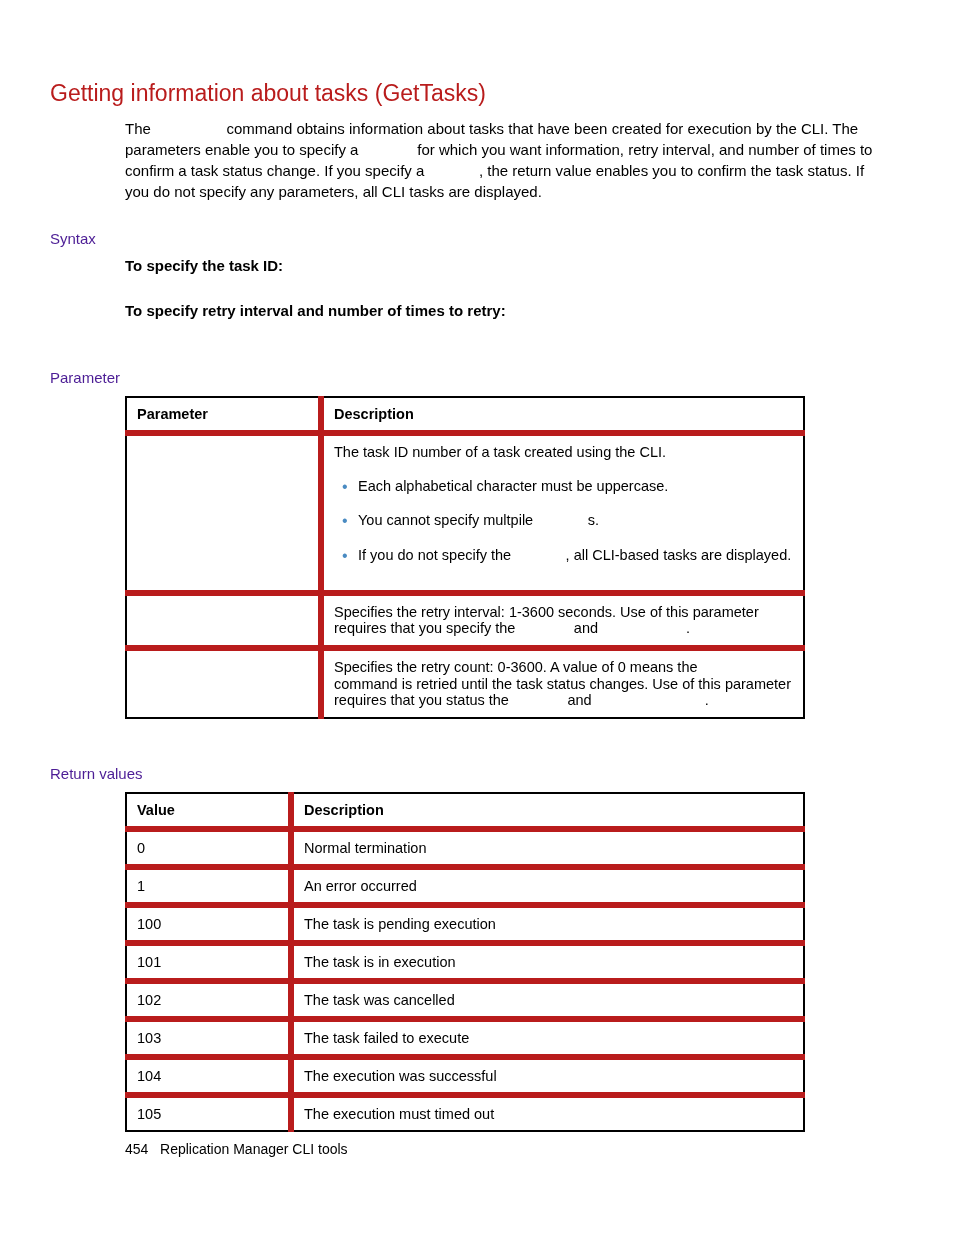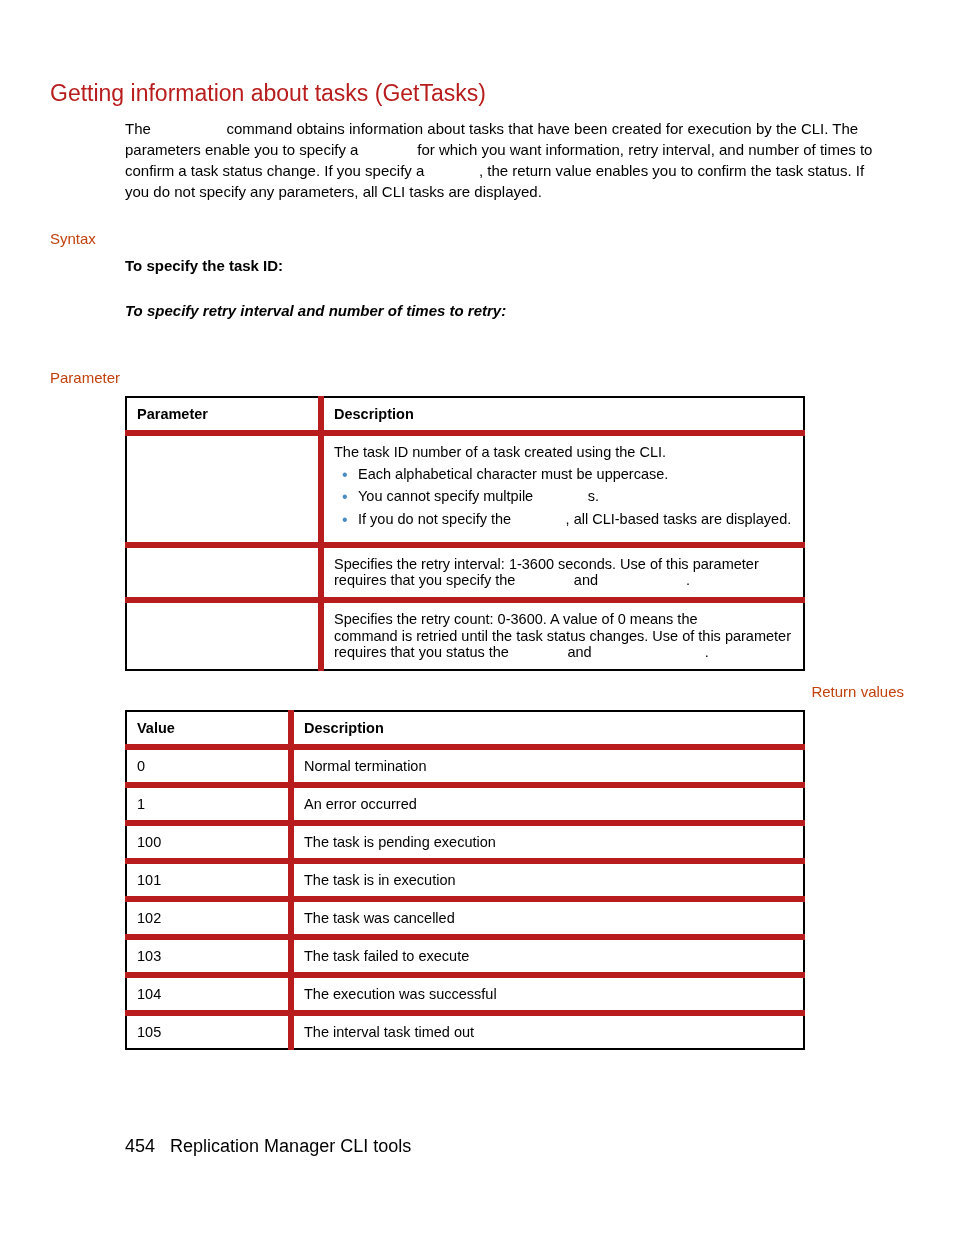--- a/index.html
+++ b/index.html
@@ -22,21 +22,21 @@
     font-weight: 400;
     margin: 0 0 12px 0;
     font-family: Arial, sans-serif;
   }
   .body-indent {
     margin-left: 75px;
     margin-right: 20px;
     line-height: 1.35;
   }
   .section-h {
-    color: #c2410c;
+    color: #4c1d95;
     font-size: 15px;
     font-weight: 400;
     margin: 28px 0 10px 0;
   }
   .sub-bold {
     margin-left: 75px;
     font-weight: bold;
     margin-top: 8px;
     margin-bottom: 28px;
   }
@@ -72,54 +72,54 @@
   table.doc td:last-child, table.doc th:last-child {
     border-right: 2px solid #000;
   }
   table.params td:first-child { width: 195px; }
   table.returns td:first-child { width: 165px; }
   ul.bul {
     margin: 4px 0 0 0;
     padding-left: 18px;
   }
   ul.bul li {
-    margin: 6px 0;
+    margin: 18px 0;
     list-style: none;
     position: relative;
     padding-left: 6px;
   }
   ul.bul li::before {
     content: "•";
     color: #4a8bc2;
     position: absolute;
     left: -10px;
     font-size: 16px;
   }
   .footer {
     position: absolute;
     bottom: 78px;
     left: 125px;
-    font-size: 18px;
+    font-size: 14px;
   }
   .whitespan { color: transparent; } 
 </style>
 </head>
 <body>
 
 <div class="page">
 
   <div class="h1">Getting information about tasks (GetTasks)</div>
 
   <div class="body-indent">
     <span>The </span><span class="whitespan mono">GetTasks</span><span> command obtains information about tasks that have been created for execution by the CLI. The parameters enable you to specify a </span><span class="whitespan mono">taskid</span><span> for which you want information, retry interval, and number of times to confirm a task status change. If you specify a </span><span class="whitespan mono">taskid</span><span>, the return value enables you to confirm the task status. If you do not specify any parameters, all CLI tasks are displayed.</span>
   </div>
 
   <div class="section-h">Syntax</div>
   <div class="sub-bold">To specify the task ID:</div>
-  <div class="sub-bold" style="margin-bottom:50px;font-style:italic;">To specify retry interval and number of times to retry:</div>
+  <div class="sub-bold" style="margin-bottom:50px;">To specify retry interval and number of times to retry:</div>
 
   <div class="section-h">Parameter</div>
 
   <table class="doc params">
     <tbody>
         <tr>
       <th>Parameter</th>
       <th>Description</th>
     </tr>
     <tr>
@@ -141,21 +141,21 @@
     </tr>
     <tr>
       <td></td>
       <td>
         <span>Specifies the retry count: 0-3600. A value of 0 means the </span><span class="whitespan mono">GetTasks</span><span> command is retried until the task status changes. Use of this parameter requires that you status the </span><span class="whitespan mono">taskid</span><span> and </span><span class="whitespan mono">retryinterval</span><span>.</span>
       </td>
     </tr>
   </tbody>
     </table>
 
-  <div class="section-h" style="margin-top:12px;text-align:right;">Return values</div>
+  <div class="section-h" style="margin-top:46px;">Return values</div>
 
   <table class="doc returns">
     <tbody>
         <tr>
       <th>Value</th>
       <th>Description</th>
     </tr>
     <tr>
           <td>0</td>
           <td>Normal termination</td>
@@ -179,21 +179,21 @@
     <tr>
           <td>103</td>
           <td>The task failed to execute</td>
         </tr>
     <tr>
           <td>104</td>
           <td>The execution was successful</td>
         </tr>
     <tr>
           <td>105</td>
-          <td>The interval task timed out</td>
+          <td>The execution must timed out</td>
         </tr>
   </tbody>
     </table>
 
 </div>
 
 <div class="footer">
   <span>454</span>&nbsp;&nbsp;&nbsp;<span>Replication Manager CLI tools</span>
 </div>
 

